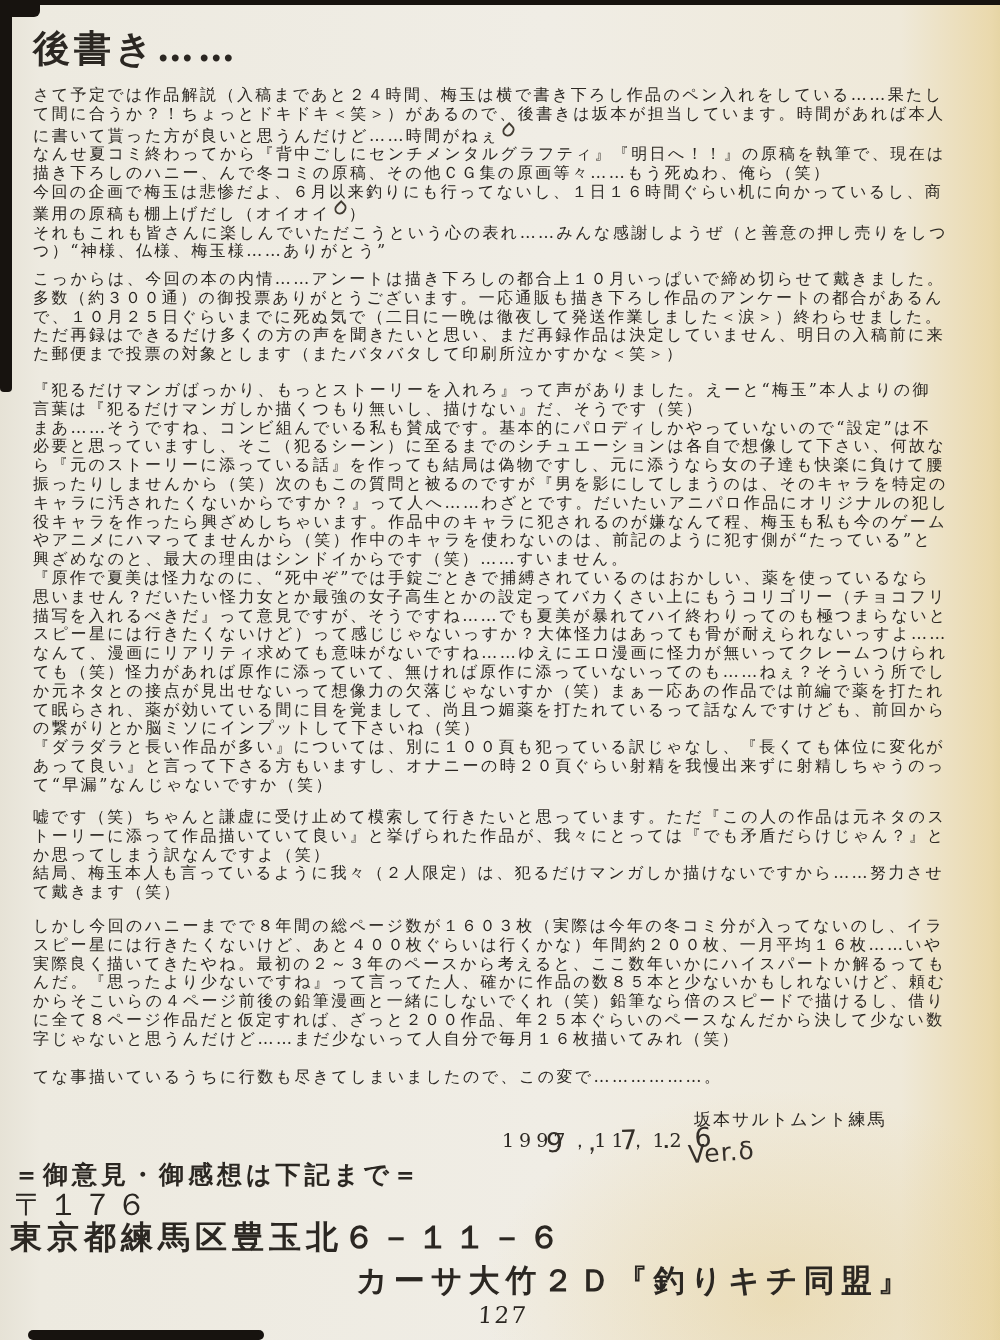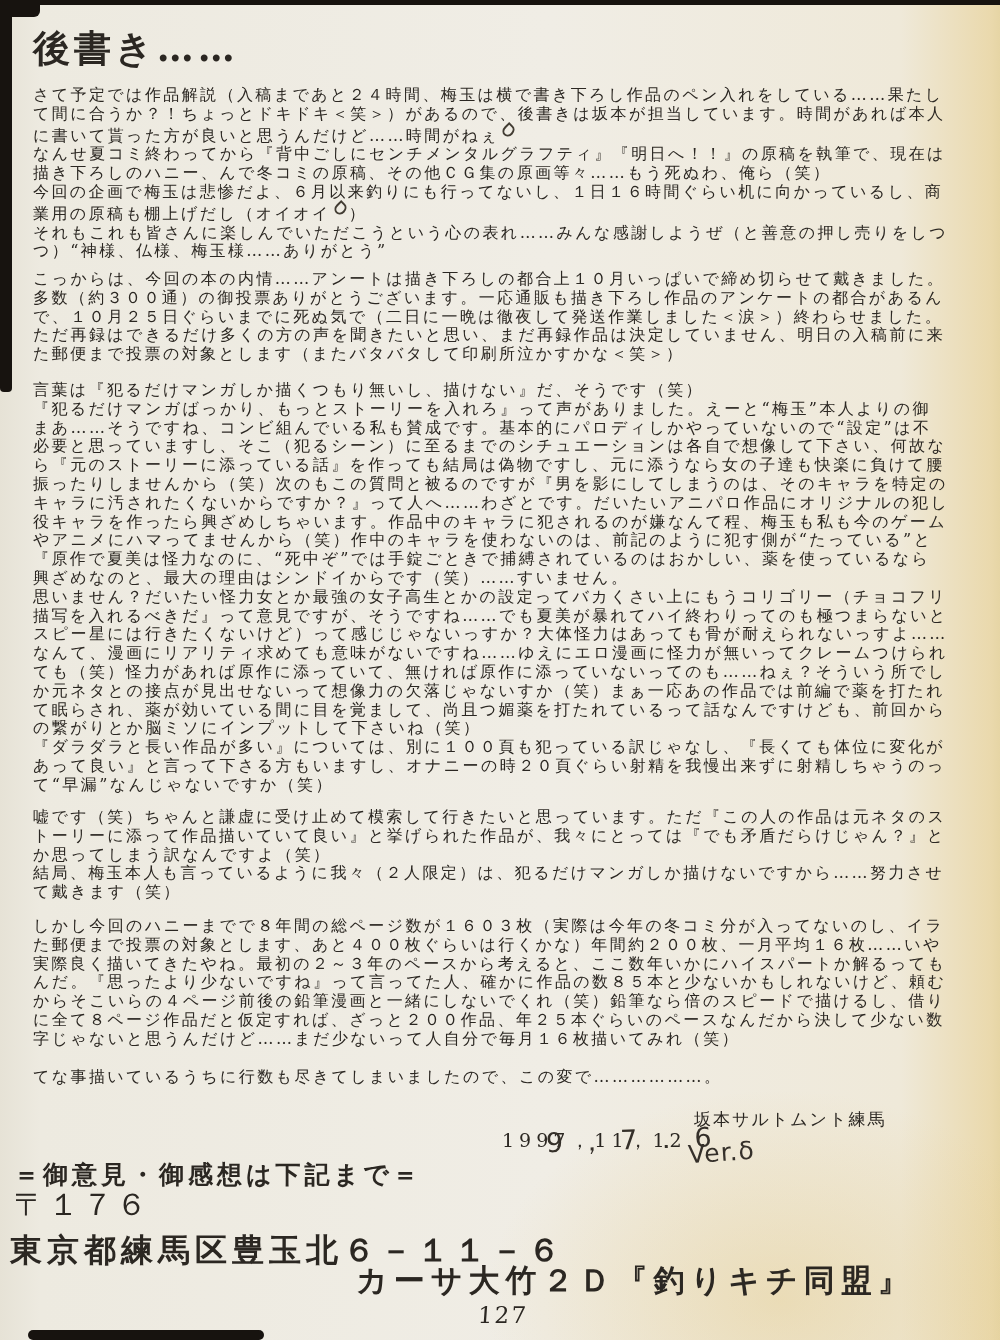--- a/index.html
+++ b/index.html
@@ -52,21 +52,21 @@
   .contact-header{
     position:absolute;left:14px;top:1158px;font-size:25px;font-weight:bold;
     letter-spacing:4px;white-space:nowrap;
   }
   .contact-postal{
     position:absolute;left:14px;top:1184px;font-size:31px;font-weight:normal;
     letter-spacing:3px;white-space:nowrap;
   }
   .contact-addr1{
     position:absolute;left:10px;top:1216px;font-size:32px;font-weight:600;
-    letter-spacing:5px;white-space:nowrap;margin-top:13px;
+    letter-spacing:5px;white-space:nowrap;
   }
   .contact-addr2{
     position:absolute;left:356px;top:1260px;font-size:31px;font-weight:600;
     letter-spacing:6px;white-space:nowrap;
   }
   .page-number{
     position:absolute;left:478px;top:1302px;font-size:23px;letter-spacing:2px;
     font-weight:500;transform:skewX(-4deg);
   }
 </style>
@@ -92,31 +92,31 @@
     <div class="tline">つ）“神様、仏様、梅玉様……ありがとう”</div>
   </div>
 <div class="para" style="top:270px">
     <div class="tline">こっからは、今回の本の内情……アンートは描き下ろしの都合上１０月いっぱいで締め切らせて戴きました。</div>
     <div class="tline">多数（約３００通）の御投票ありがとうございます。一応通販も描き下ろし作品のアンケートの都合があるん</div>
     <div class="tline">で、１０月２５日ぐらいまでに死ぬ気で（二日に一晩は徹夜して発送作業しました＜涙＞）終わらせました。</div>
     <div class="tline">ただ再録はできるだけ多くの方の声を聞きたいと思い、まだ再録作品は決定していません、明日の入稿前に来</div>
     <div class="tline">た郵便まで投票の対象とします（またバタバタして印刷所泣かすかな＜笑＞）</div>
   </div>
 <div class="para" style="top:381px">
+    <div class="tline">『犯るだけマンガばっかり、もっとストーリーを入れろ』って声がありました。えーと“梅玉”本人よりの御</div>
     <div class="tline">言葉は『犯るだけマンガしか描くつもり無いし、描けない』だ、そうです（笑）</div>
-    <div class="tline">『犯るだけマンガばっかり、もっとストーリーを入れろ』って声がありました。えーと“梅玉”本人よりの御</div>
     <div class="tline">まあ……そうですね、コンビ組んでいる私も賛成です。基本的にパロディしかやっていないので“設定”は不</div>
     <div class="tline">必要と思っていますし、そこ（犯るシーン）に至るまでのシチュエーションは各自で想像して下さい、何故な</div>
     <div class="tline">ら『元のストーリーに添っている話』を作っても結局は偽物ですし、元に添うなら女の子達も快楽に負けて腰</div>
     <div class="tline">振ったりしませんから（笑）次のもこの質問と被るのですが『男を影にしてしまうのは、そのキャラを特定の</div>
     <div class="tline">キャラに汚されたくないからですか？』って人へ……わざとです。だいたいアニパロ作品にオリジナルの犯し</div>
     <div class="tline">役キャラを作ったら興ざめしちゃいます。作品中のキャラに犯されるのが嫌なんて程、梅玉も私も今のゲーム</div>
     <div class="tline">やアニメにハマってませんから（笑）作中のキャラを使わないのは、前記のように犯す側が“たっている”と</div>
+    <div class="tline">興ざめなのと、最大の理由はシンドイからです（笑）……すいません。</div>
     <div class="tline">『原作で夏美は怪力なのに、“死中ぞ”では手錠ごときで捕縛されているのはおかしい、薬を使っているなら</div>
-    <div class="tline">興ざめなのと、最大の理由はシンドイからです（笑）……すいません。</div>
     <div class="tline">思いません？だいたい怪力女とか最強の女子高生とかの設定ってバカくさい上にもうコリゴリー（チョコフリ</div>
     <div class="tline">描写を入れるべきだ』って意見ですが、そうですね……でも夏美が暴れてハイ終わりってのも極つまらないと</div>
     <div class="tline">スピー星には行きたくないけど）って感じじゃないっすか？大体怪力はあっても骨が耐えられないっすよ……</div>
     <div class="tline">なんて、漫画にリアリティ求めても意味がないですね……ゆえにエロ漫画に怪力が無いってクレームつけられ</div>
     <div class="tline">ても（笑）怪力があれば原作に添っていて、無ければ原作に添っていないってのも……ねぇ？そういう所でし</div>
     <div class="tline">か元ネタとの接点が見出せないって想像力の欠落じゃないすか（笑）まぁ一応あの作品では前編で薬を打たれ</div>
     <div class="tline">て眠らされ、薬が効いている間に目を覚まして、尚且つ媚薬を打たれているって話なんですけども、前回から</div>
     <div class="tline">の繋がりとか脳ミソにインプットして下さいね（笑）</div>
     <div class="tline">『ダラダラと長い作品が多い』については、別に１００頁も犯っている訳じゃなし、『長くても体位に変化が</div>
     <div class="tline">あって良い』と言って下さる方もいますし、オナニーの時２０頁ぐらい射精を我慢出来ずに射精しちゃうのっ</div>
@@ -124,21 +124,21 @@
   </div>
 <div class="para" style="top:808px">
     <div class="tline">嘘です（笑）ちゃんと謙虚に受け止めて模索して行きたいと思っています。ただ『この人の作品は元ネタのス</div>
     <div class="tline">トーリーに添って作品描いていて良い』と挙げられた作品が、我々にとっては『でも矛盾だらけじゃん？』と</div>
     <div class="tline">か思ってしまう訳なんですよ（笑）</div>
     <div class="tline">結局、梅玉本人も言っているように我々（２人限定）は、犯るだけマンガしか描けないですから……努力させ</div>
     <div class="tline">て戴きます（笑）</div>
   </div>
 <div class="para" style="top:917px">
     <div class="tline">しかし今回のハニーまでで８年間の総ページ数が１６０３枚（実際は今年の冬コミ分が入ってないのし、イラ</div>
-    <div class="tline">た郵便まで投票の対象とします、あと４００枚ぐらいは行くかな）年間約２００枚、一月平均１６枚……いや</div>
+    <div class="tline">スピー星には行きたくないけど、あと４００枚ぐらいは行くかな）年間約２００枚、一月平均１６枚……いや</div>
     <div class="tline">実際良く描いてきたやね。最初の２～３年のペースから考えると、ここ数年いかにハイスパートか解るっても</div>
     <div class="tline">んだ。『思ったより少ないですね』って言ってた人、確かに作品の数８５本と少ないかもしれないけど、頼む</div>
     <div class="tline">からそこいらの４ページ前後の鉛筆漫画と一緒にしないでくれ（笑）鉛筆なら倍のスピードで描けるし、借り</div>
     <div class="tline">に全て８ページ作品だと仮定すれば、ざっと２００作品、年２５本ぐらいのペースなんだから決して少ない数</div>
     <div class="tline">字じゃないと思うんだけど……まだ少ないって人自分で毎月１６枚描いてみれ（笑）</div>
   </div>
 <div class="para" style="top:1068px">
     <div class="tline">てな事描いているうちに行数も尽きてしまいましたので、この変で………………。</div>
   </div>
 

